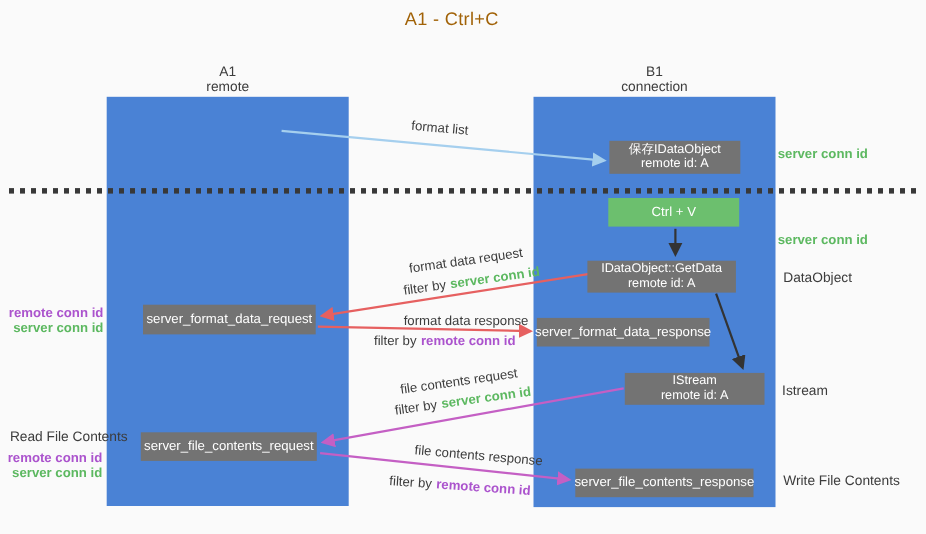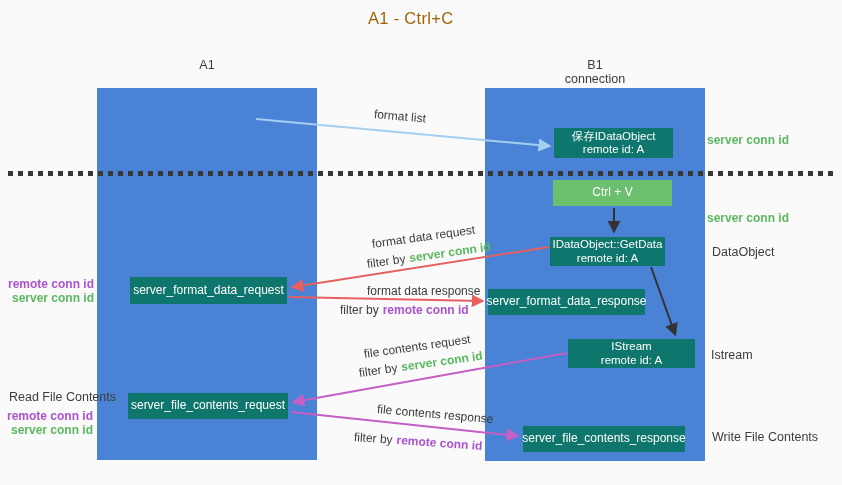--- a/index.html
+++ b/index.html
@@ -19,21 +19,21 @@
   .dotted {
     left:8px; top:171px; width:830px; height:5px;
     background:repeating-linear-gradient(to right, #383838 0 5px, transparent 5px 10px);
   }
   .node {
     display:flex; flex-direction:column; align-items:center; justify-content:center;
     color:#ffffff; text-align:center; font-size:12px; line-height:13.5px;
   }
   .node.small { font-size:11.5px; }
   .green  { background:#6cbf6e; }
-  .orange { background:#0f766e; }
+  .orange { background:#737373; }
   .lbl { font-size:12px; white-space:nowrap; color:#3c3c3c; }
   .rot-up   { transform:rotate(-8deg); transform-origin:left center; }
   .rot-dn5  { transform:rotate(5deg);  transform-origin:left center; }
   .rot-dn4  { transform:rotate(4deg);  transform-origin:left center; }
   .id-green  { color:#5cb860; font-weight:bold; }
   .id-purple { color:#ab53cd; font-weight:bold; }
   .fb { margin-right:4px; }
   .side-right-align { text-align:right; }
   svg.arrows { position:absolute; left:0; top:0; pointer-events:none; }
 </style>
@@ -41,20 +41,21 @@
 <body>
 
 <div class="canvas">
 
   <div class="abs title">
     <div>A1 - Ctrl+C</div>
   </div>
 
   <div class="abs lane-header" style="left:97px; width:220px;">
     <div>A1</div>
+    <div>remote</div>
   </div>
   <div class="abs lane-header" style="left:485px; width:220px;">
     <div>B1</div>
     <div>connection</div>
   </div>
 
   <div class="abs lane" style="left:97px;"></div>
   <div class="abs lane" style="left:485px; height:373px;"></div>
 
   <div class="abs dotted"></div>
@@ -86,21 +87,21 @@
 
   <div class="abs node orange small" style="left:554px; top:128px; width:119px; height:30px;">
     <div>保存IDataObject</div>
     <div>remote id: A</div>
   </div>
 
   <div class="abs node green" style="left:553px; top:180px; width:119px; height:26px;">
     <div>Ctrl + V</div>
   </div>
 
-  <div class="abs node orange small" style="left:550px; top:237px; width:115px; height:29px;">
+  <div class="abs node orange small" style="left:534px; top:237px; width:135px; height:29px;">
     <div>IDataObject::GetData</div>
     <div>remote id: A</div>
   </div>
 
   <div class="abs node orange" style="left:130px; top:277px; width:157px; height:27px;">
     <div>server_format_data_request</div>
   </div>
 
   <div class="abs node orange" style="left:488px; top:289px; width:157px; height:26px;">
     <div>server_format_data_response</div>

